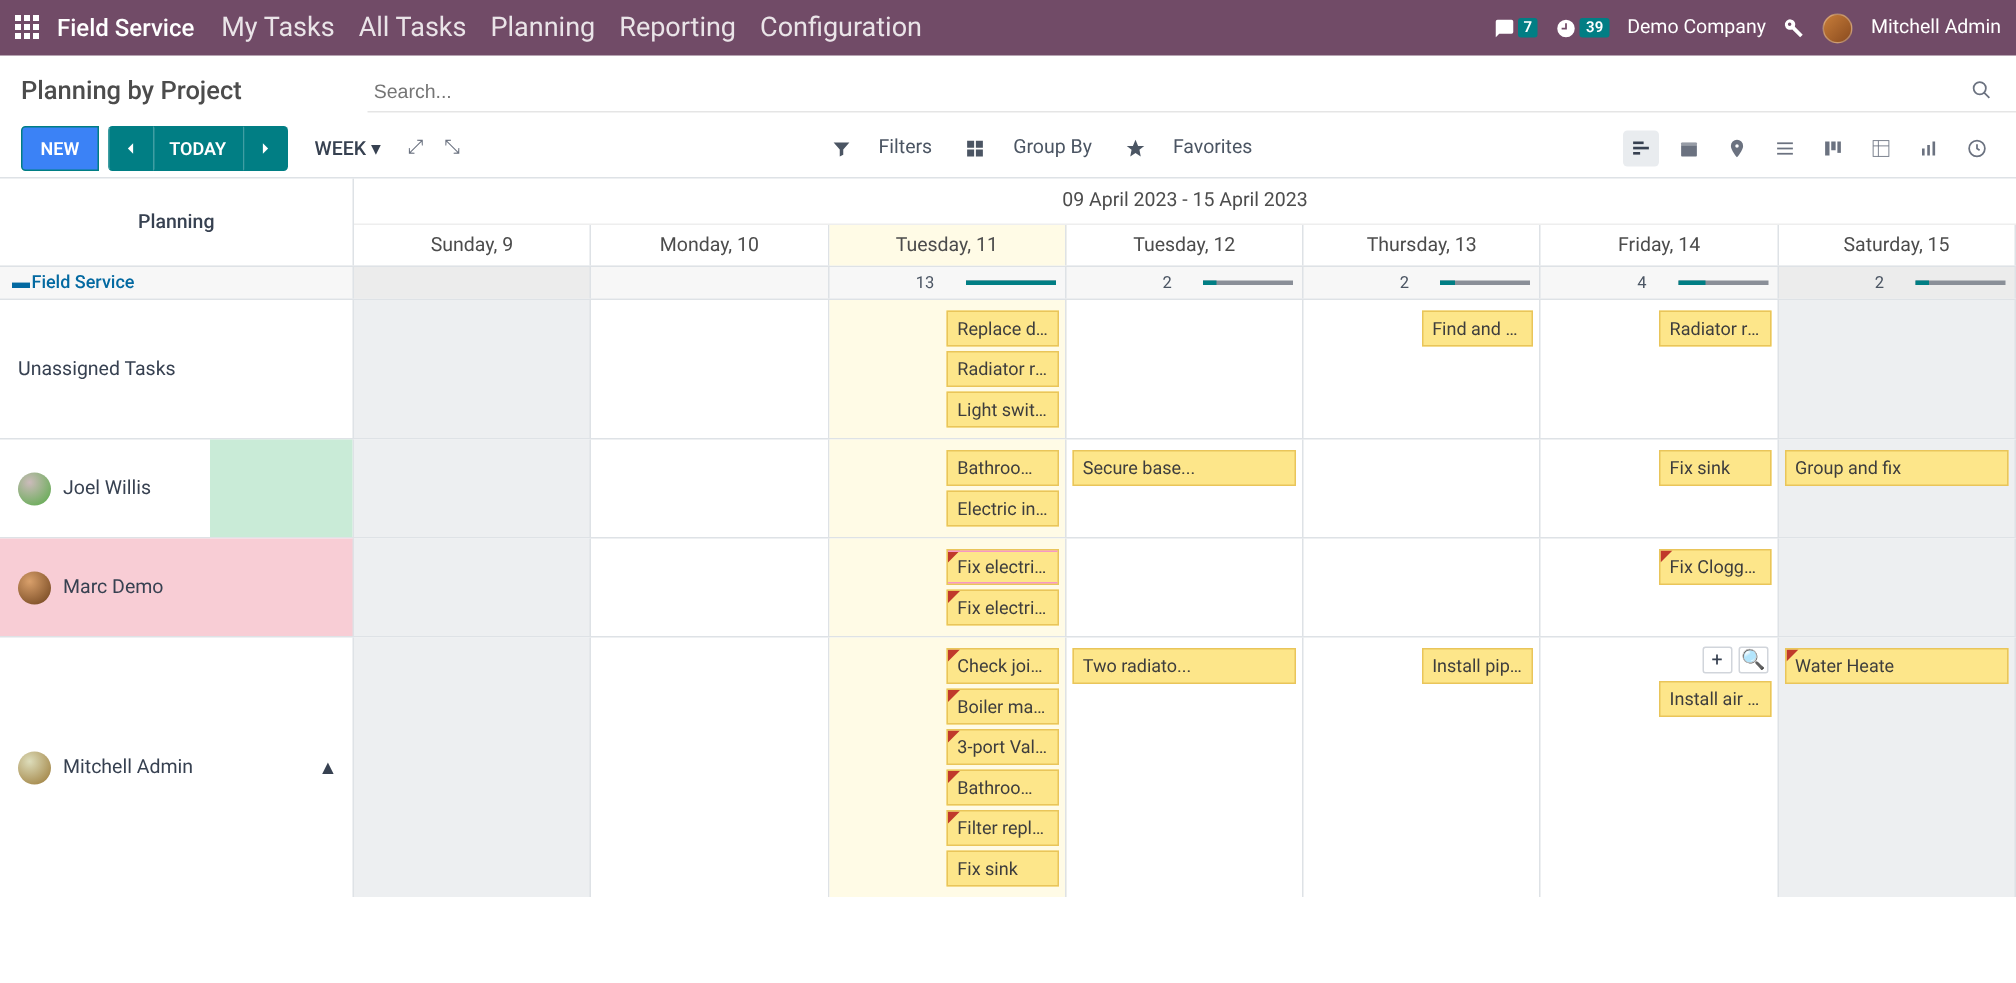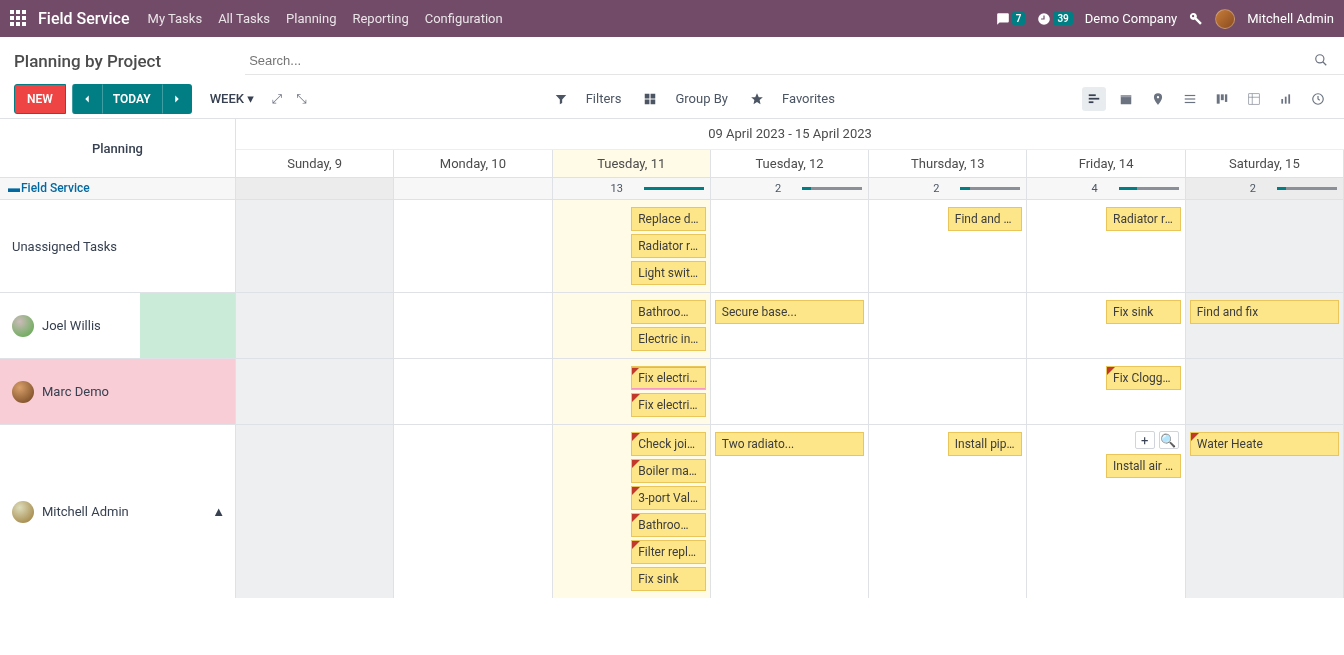--- a/index.html
+++ b/index.html
@@ -3,40 +3,40 @@
 <meta charset="utf-8">
 <style>
 * { box-sizing: border-box; margin: 0; padding: 0; }
 body { font-family: -apple-system, BlinkMacSystemFont, "Segoe UI", Roboto, sans-serif; font-size: 13px; color: #374151; background: #fff; overflow: hidden; }
 
 
 .topnav { background: #714B67; height: 37px; display: flex; align-items: center; color: #fff; padding: 0 10px; }
 .topnav .apps-icon { width: 18px; height: 18px; display: grid; grid-template-columns: repeat(3,4px); grid-template-rows: repeat(3,4px); gap: 2px; margin-right: 10px; }
 .topnav .apps-icon span { background: #fff; }
 .topnav .brand { font-size: 16px; font-weight: 500; margin-right: 18px; }
-.topnav a.nav { color: rgba(255,255,255,.85); text-decoration: none; margin-right: 16px; font-size: 13px; cursor: pointer; }
+.topnav a.nav { color: rgba(255,255,255,.85); text-decoration: none; margin-right: 16px; font-size: 18px; cursor: pointer; }
 .topnav .spacer { flex: 1; }
 .topnav .right { display: flex; align-items: center; gap: 12px; }
 .topnav .chip { display: flex; align-items: center; font-size: 13px; }
 .topnav .badge { background: #017e84; color:#fff; font-size: 10px; padding: 1px 4px; border-radius: 2px; margin-left: 2px; font-weight: 600; }
 .topnav svg { fill: #fff; }
 .avatar { width: 22px; height: 22px; border-radius: 50%; background: linear-gradient(135deg,#c77d3a,#8a4b1f); display: inline-block; border: 1px solid rgba(255,255,255,.3); }
 .avatar.sm { width: 20px; height: 20px; }
 
 
 .controlrow { display: flex; align-items: center; padding: 0 14px; height: 48px; }
 .controlrow h1 { font-size: 17px; font-weight: 500; color: #4c4c4c; }
 .controlrow .search { flex: 1; margin-left: 40px; position: relative; }
 .controlrow .search input { width: 100%; border: none; border-bottom: 1px solid #e5e5e5; padding: 6px 4px; font-size: 13px; outline: none; color:#7f1d1d;margin-left:44px; }
 .controlrow .search .sicon { position: absolute; right: 2px; top: 6px; color: #6b7280; }
 
 
 .toolbar { display:flex; align-items:center; padding: 0 14px 6px 14px; height: 33px; }
 .btn { display:inline-flex; align-items:center; justify-content:center; height:30px; border:1px solid #017e84; cursor:pointer; }
-.btn-new { background:#ef4444; color:#fff; font-weight:600; font-size:12px; padding:0 12px; border-radius:3px 0 0 3px; }
+.btn-new { background:#3b82f6; color:#fff; font-weight:600; font-size:12px; padding:0 12px; border-radius:3px 0 0 3px; }
 .btngrp { display:flex; margin-left:6px; }
 .btn-arrow { background:#017e84; color:#fff; width:30px; border-left:1px solid rgba(255,255,255,.25); }
 .btn-today { background:#017e84; color:#fff; font-weight:600; font-size:12px; padding:0 10px; border-left:1px solid rgba(255,255,255,.25); }
 .btn-arrow.first { border-radius:3px 0 0 3px; }
 .btn-arrow.last { border-radius:0 3px 3px 0; }
 .week-sel { margin-left: 18px; font-size:13px; font-weight:500; color:#374151; cursor:pointer; }
 .expand-icons { margin-left: 18px; display:flex; gap:14px; color:#6b7280; }
 .toolbar .center { margin-left:auto; display:flex; gap:22px; color:#4b5563; font-size:13px; }
 .toolbar .center .citem { display:flex; align-items:center; gap:18px; cursor:pointer; }
 .toolbar .views { margin-left:auto; display:flex; gap:8px; align-items:center; color:#6b7280; }
@@ -308,21 +308,21 @@
           <div class="task"><span>Electric inst...</span></div>
         </div>
         <div class="cell">
           <div class="task full"><span>Secure base...</span></div>
         </div>
         <div class="cell"></div>
         <div class="cell">
           <div class="task"><span>Fix sink</span></div>
         </div>
         <div class="cell weekend">
-          <div class="task full"><span>Find and fix</span></div>
+          <div class="task full"><span>Group and fix</span></div>
         </div>
       </div>
       <div class="bodyrow marc">
         <div class="rowlabel">
           <div class="rcontent">
             <span class="avatar-circle "></span>
             <span>Marc Demo</span>
           </div>
         </div>
         <div class="cell weekend"></div>

